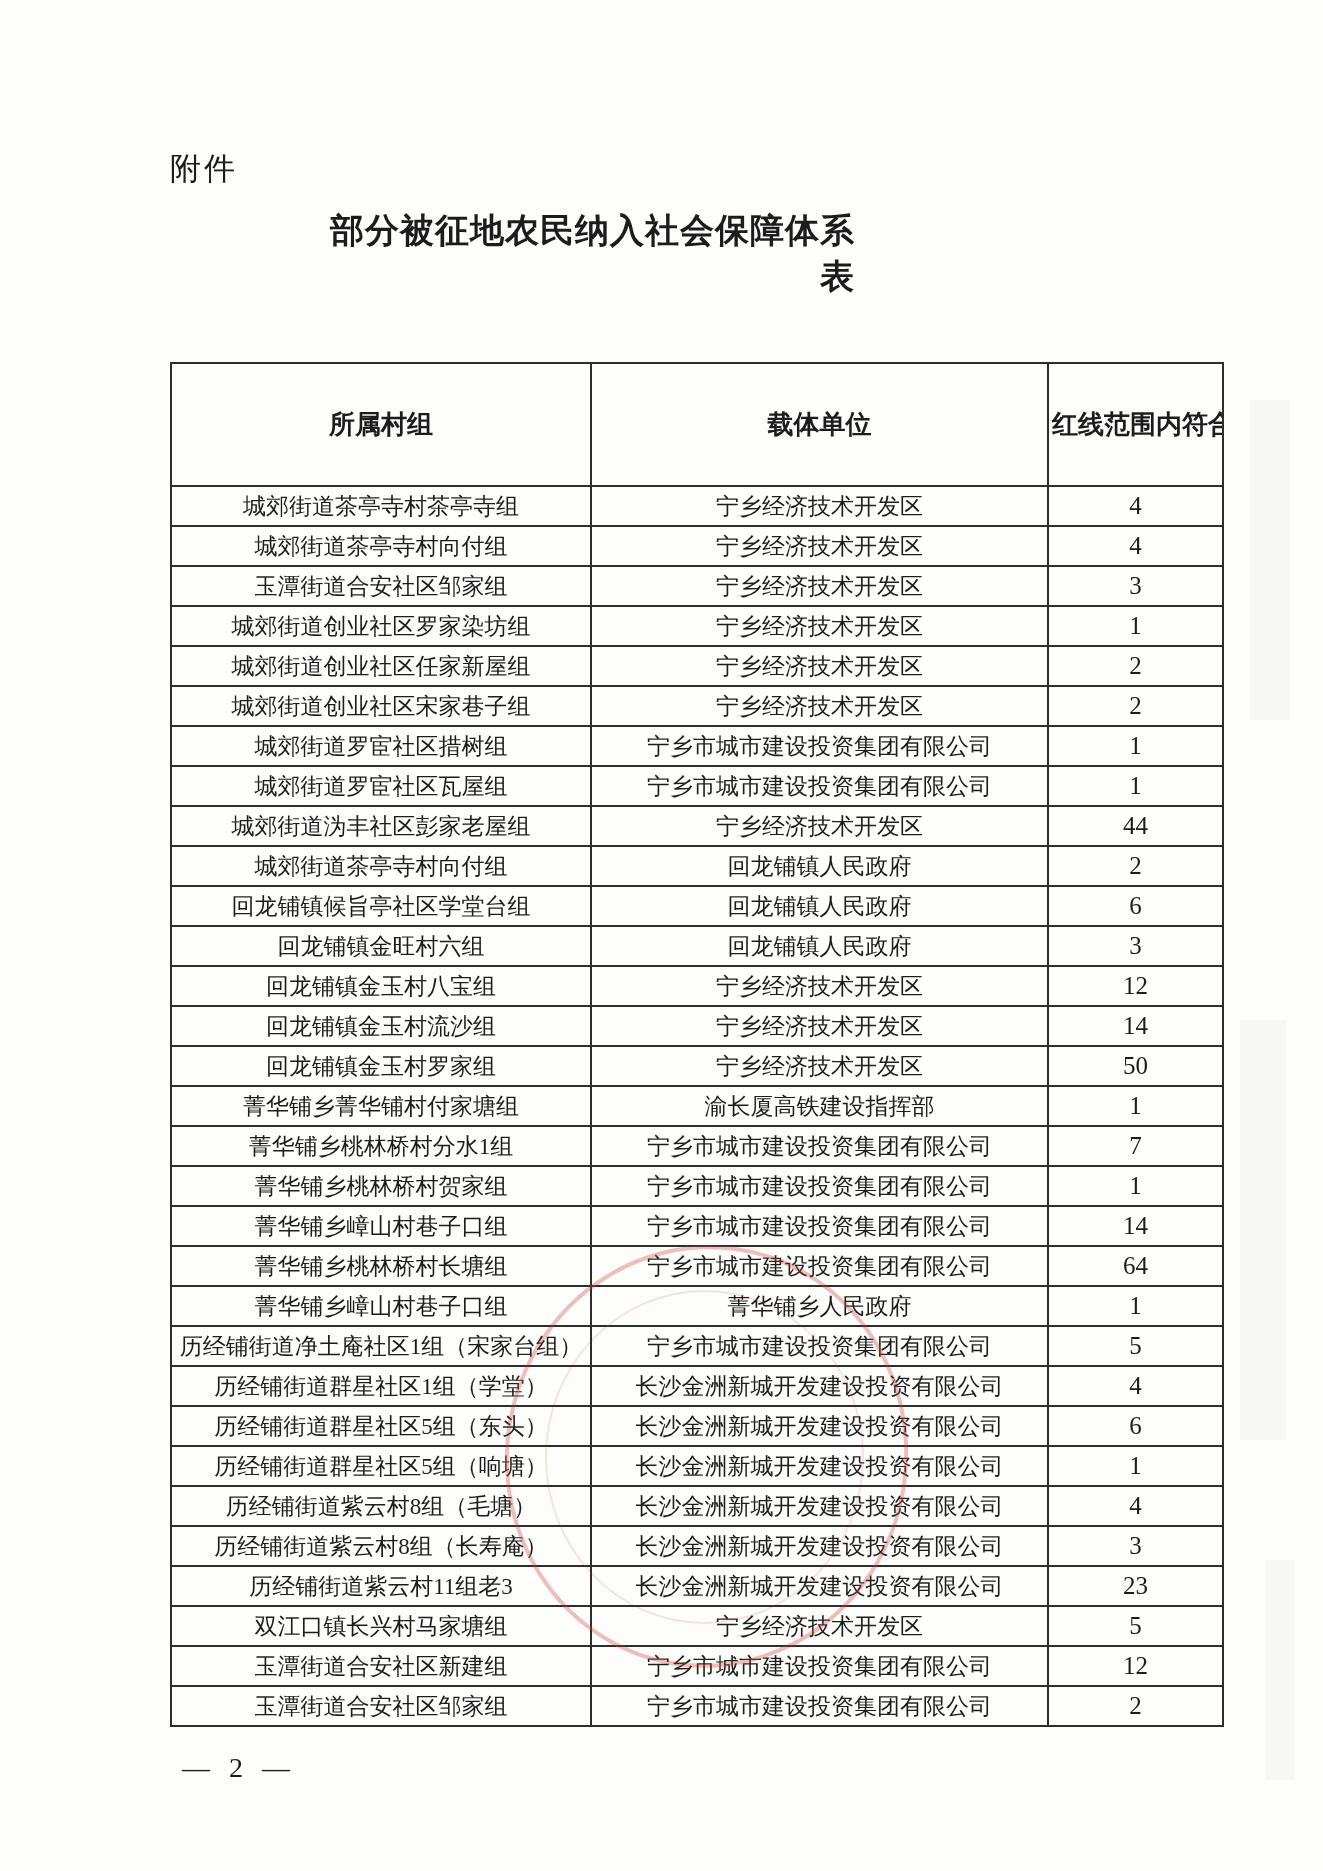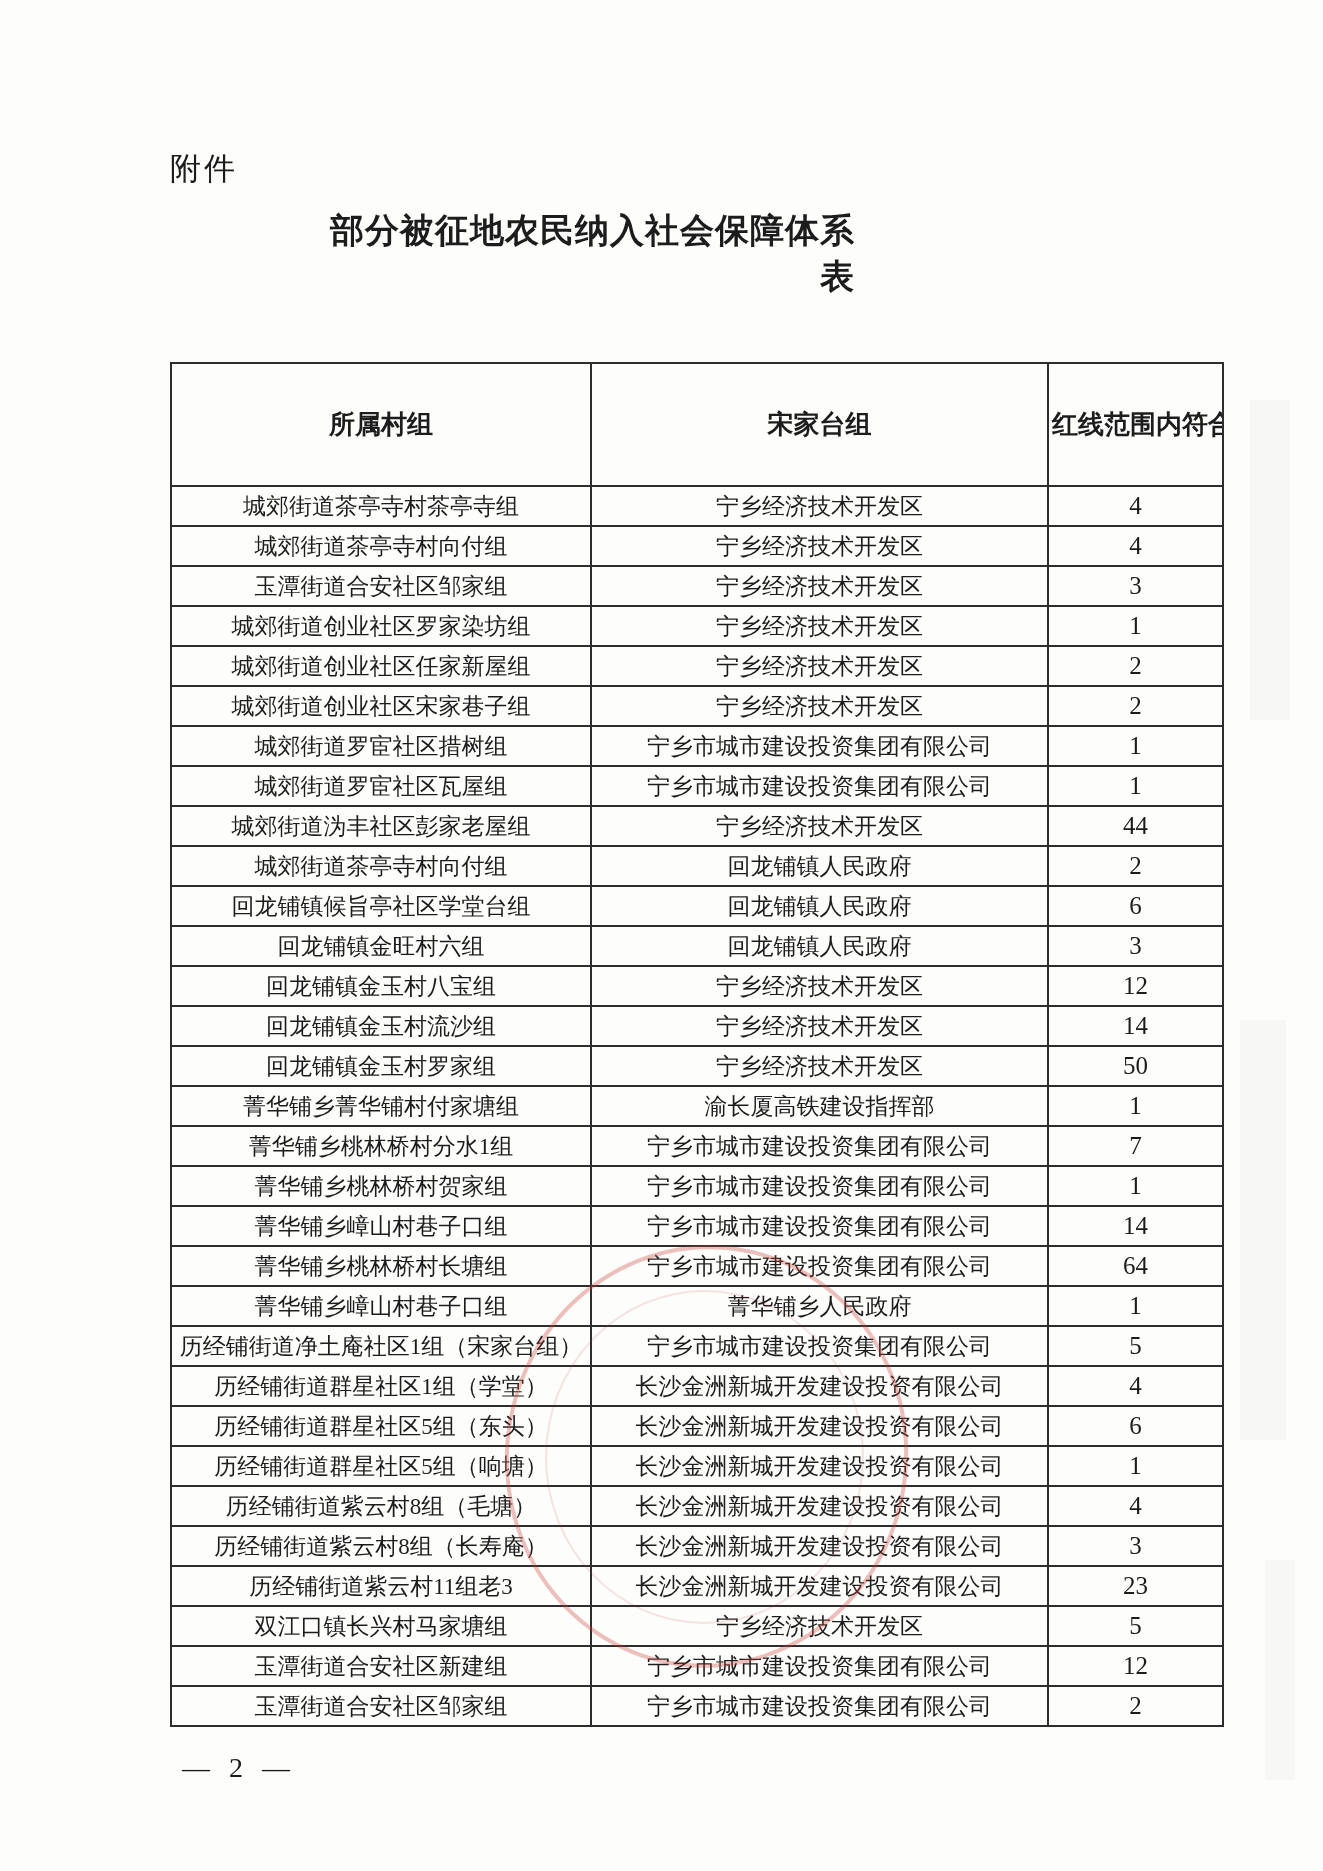--- a/index.html
+++ b/index.html
@@ -82,21 +82,21 @@
   <div class="table-wrap">
     <table class="main">
       <colgroup>
         <col class="col-village">
         <col class="col-unit">
         <col class="col-count">
       </colgroup>
       <thead>
         <tr>
           <th>所属村组</th>
-          <th>宋家台组</th>
+          <th>载体单位</th>
           <th class="count-header">红线范围内符合纳入社保条件的被征地农民人数</th>
         </tr>
       </thead>
       <tbody>
           <tr>
             <td>城郊街道茶亭寺村茶亭寺组</td>
             <td>宁乡经济技术开发区</td>
             <td class="count-cell">4</td>
           </tr>
           <tr>

